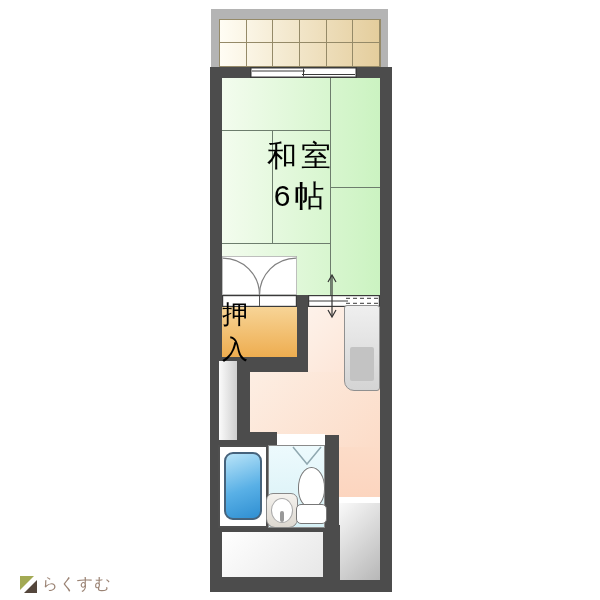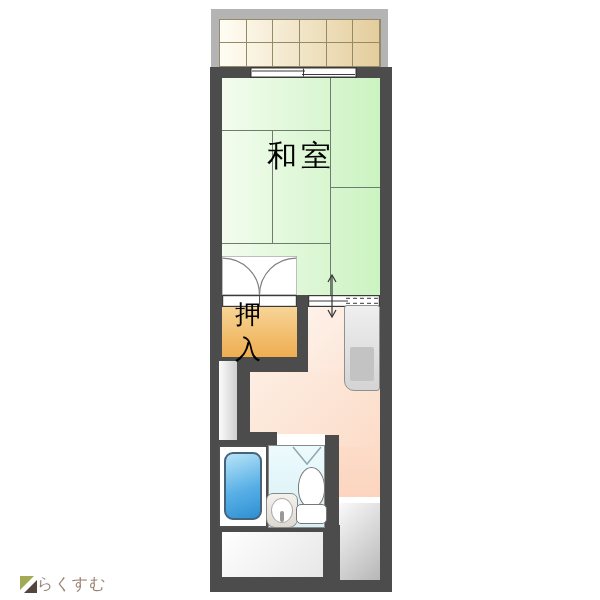--- a/index.html
+++ b/index.html
@@ -52,25 +52,25 @@
      background:#fff;border:1px solid #aaa;box-sizing:border-box;}
   .sink-faucet{left:280px;top:511px;width:4px;height:11px;background:#999;border-radius:2px;}
   .toilet-bowl{left:298px;top:467px;width:27px;height:41px;border-radius:50% 50% 46% 46%;
      background:#fff;border:1.5px solid #777;box-sizing:border-box;}
   .toilet-tank{left:296px;top:504px;width:31px;height:20px;border-radius:5px;
      background:#fff;border:1.5px solid #777;box-sizing:border-box;}
   
   .label{position:absolute;color:#000;}
   .washitsu-label{left:222px;top:136px;width:158px;text-align:center;
      font-size:30px;line-height:40px;letter-spacing:4px;}
-  .oshiire-label{left:235px;top:307px;width:58px;height:50px;display:flex;
+  .oshiire-label{left:222px;top:307px;width:58px;height:50px;display:flex;
      align-items:center;justify-content:center;font-size:26px;letter-spacing:5px;}
   .genkan-label{left:326px;top:520px;font-size:28px;letter-spacing:4px;white-space:nowrap;}
   
-  .logo{left:20px;top:574px;display:flex;align-items:center;}
+  .logo{left:20px;top:574px;display:flex;align-items:center;gap:5px;}
   .logo-text{color:#9b8374;font-size:16px;letter-spacing:1px;}
   svg{display:block;}
 </style>
 </head>
 <body>
 
 <div id="canvas">
 
   <div class="abs balcony-frame"></div>
   <div class="abs balcony-tiles"></div>
@@ -152,20 +152,21 @@
     <path d="M2,1 L16,18 L30,1" fill="none" stroke="#90a8b0" stroke-width="1.5"></path>
   </svg>
   <div class="abs sink-unit"></div>
   <div class="abs sink-bowl"></div>
   <div class="abs sink-faucet"></div>
   <div class="abs toilet-bowl"></div>
   <div class="abs toilet-tank"></div>
 
   <div class="label washitsu-label">
     <span style="display:block">和室</span>
+    <span style="display:block">6帖</span>
   </div>
   <div class="label oshiire-label">押入</div>
 
   <div class="abs logo">
     <svg width="17" height="17">
       <polygon points="0,0 14,0 0,14" fill="#a3aa54"></polygon>
       <polygon points="4,17 17,4 17,17" fill="#54463c"></polygon>
     </svg>
     <span class="logo-text">らくすむ</span>
   </div>

